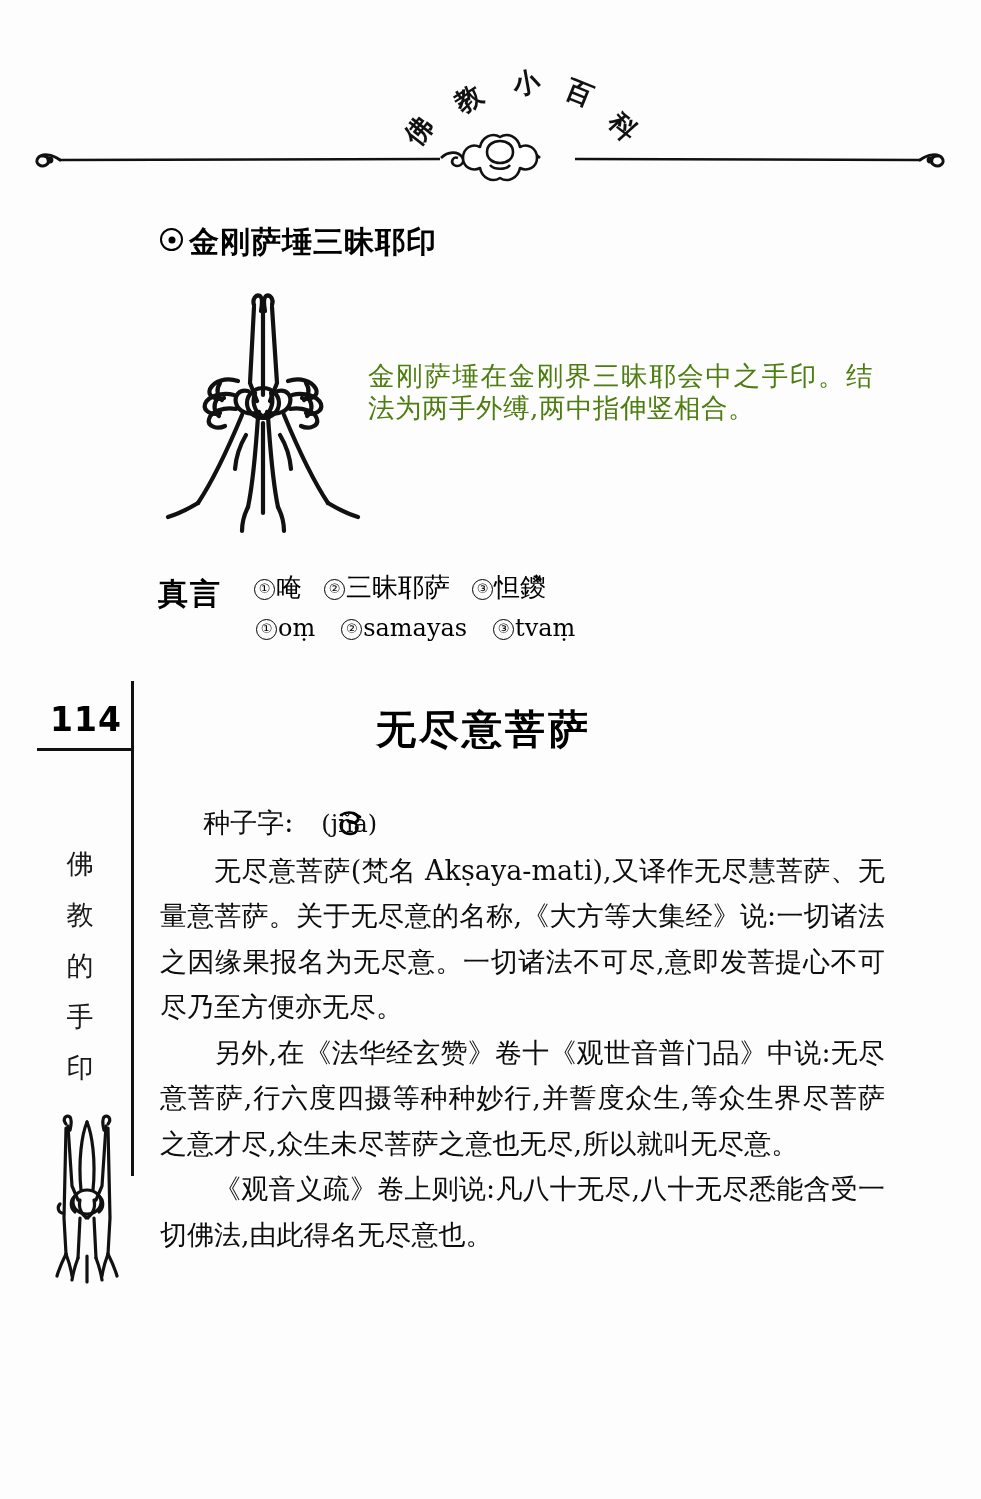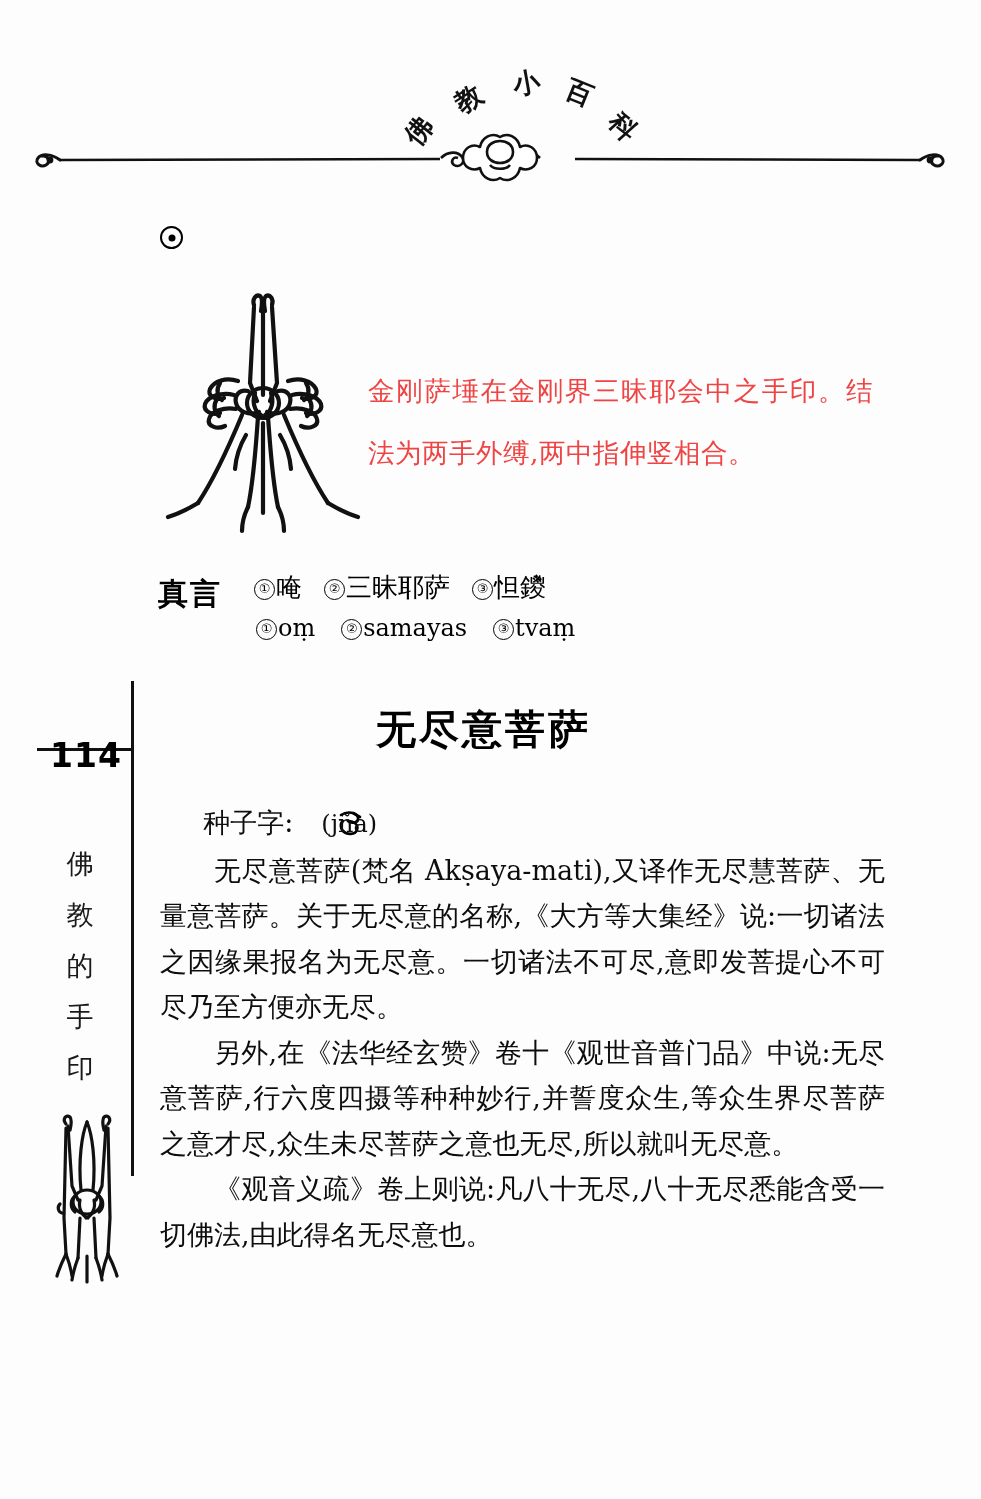--- a/index.html
+++ b/index.html
@@ -72,23 +72,23 @@
     width: 200px; height: 255px;
   }
 
   
   #mudra-description {
     position: absolute;
     left: 368px; top: 360px;
     width: 505px;
     font-family: "DejaVu Serif", serif;
     font-size: 26.5px;
-    line-height: 62px;
+    line-height: 32px;
     letter-spacing: 0.5px;
-    color: #ef4444;
+    color: #4d7c0f;
     text-align: justify;
   }
 
   
   #mantra-block {
     position: absolute;
     left: 158px; top: 570px;
     width: 600px;
   }
   #mantra-label {
@@ -144,21 +144,20 @@
     background: #111;
   }
   #page-number {
     position: absolute;
     left: 50px; top: 700px;
     font-family: "DejaVu Sans", sans-serif;
     font-weight: 700;
     font-size: 33px;
     letter-spacing: 1px;
     color: #000;
-    margin-top: 36px;
   }
   #running-head-vertical {
     position: absolute;
     left: 60px; top: 838px;
     width: 40px;
     font-family: "DejaVu Sans", sans-serif;
     font-size: 27px;
     line-height: 51px;
     letter-spacing: 0;
     text-align: center;
@@ -247,21 +246,21 @@
 
     
     <div class="arc-char" style="left:405px; top:62px; transform:rotate(-52deg);">佛</div>
     <div class="arc-char" style="left:455px; top:30px; transform:rotate(-32deg);">教</div>
     <div class="arc-char" style="left:513px; top:14px; transform:rotate(-10deg);">小</div>
     <div class="arc-char" style="left:566px; top:24px; transform:rotate(22deg);">百</div>
     <div class="arc-char" style="left:610px; top:58px; transform:rotate(48deg);">科</div>
   </div>
 
   <div id="mudra-section-title">
-    <span id="mudra-bullet"></span>
+    <span id="mudra-bullet"></span><span>金刚萨埵三昧耶印</span>
   </div>
 
   <div id="mudra-illustration">
     <svg width="200" height="255" viewBox="0 0 200 255">
       <g fill="none" stroke="#111" stroke-width="4.2" stroke-linecap="round" stroke-linejoin="round">
 
         <path d="M92 22 C90 16 94 11 98 13 C101 15 100 22 99 28"></path>
         <path d="M110 22 C112 16 108 11 104 13 C101 15 102 22 103 28"></path>
         <path d="M92 24 L88 100 L95 118"></path>
         <path d="M110 24 L115 100 L108 118"></path>

